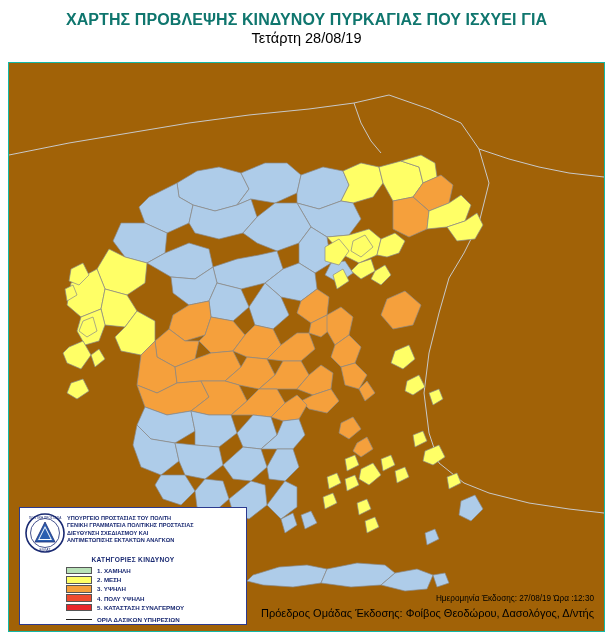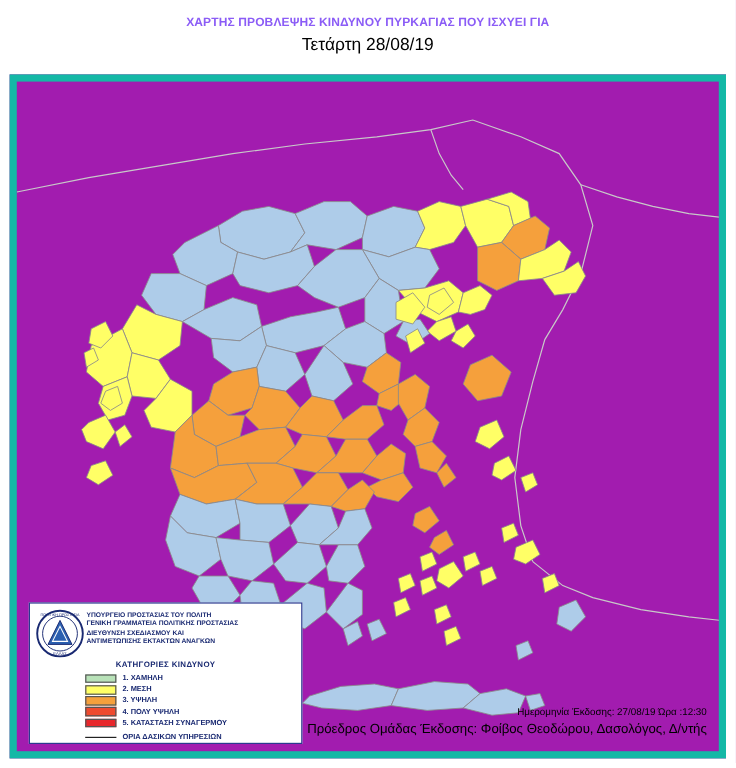--- a/index.html
+++ b/index.html
@@ -22,42 +22,42 @@
   }
   
   .title-block {
     position: absolute;
     top: 10px;
     left: 0;
     width: 613px;
     text-align: center;
   }
   .title-line1 {
-    font-size: 10px;
+    font-size: 16px;
     font-weight: bold;
-    color: #8b5cf6;
+    color: #0f766e;
     letter-spacing: 0.1px;
     line-height: 19px;
   }
   .title-line2 {
     font-size: 14.5px;
     font-weight: normal;
     color: #000000;
     line-height: 19px;
   }
   
   .map-frame {
     position: absolute;
     top: 62px;
     left: 8px;
     width: 597px;
     height: 570px;
-    border: 6px solid #14b8a6;
+    border: 1px solid #14b8a6;
     box-sizing: border-box;
-    background: #a21caf;
+    background: #a16207;
     overflow: hidden;
   }
   .map-svg {
     position: absolute;
     top: 0;
     left: 0;
   }
   
   .legend-box {
     position: absolute;

